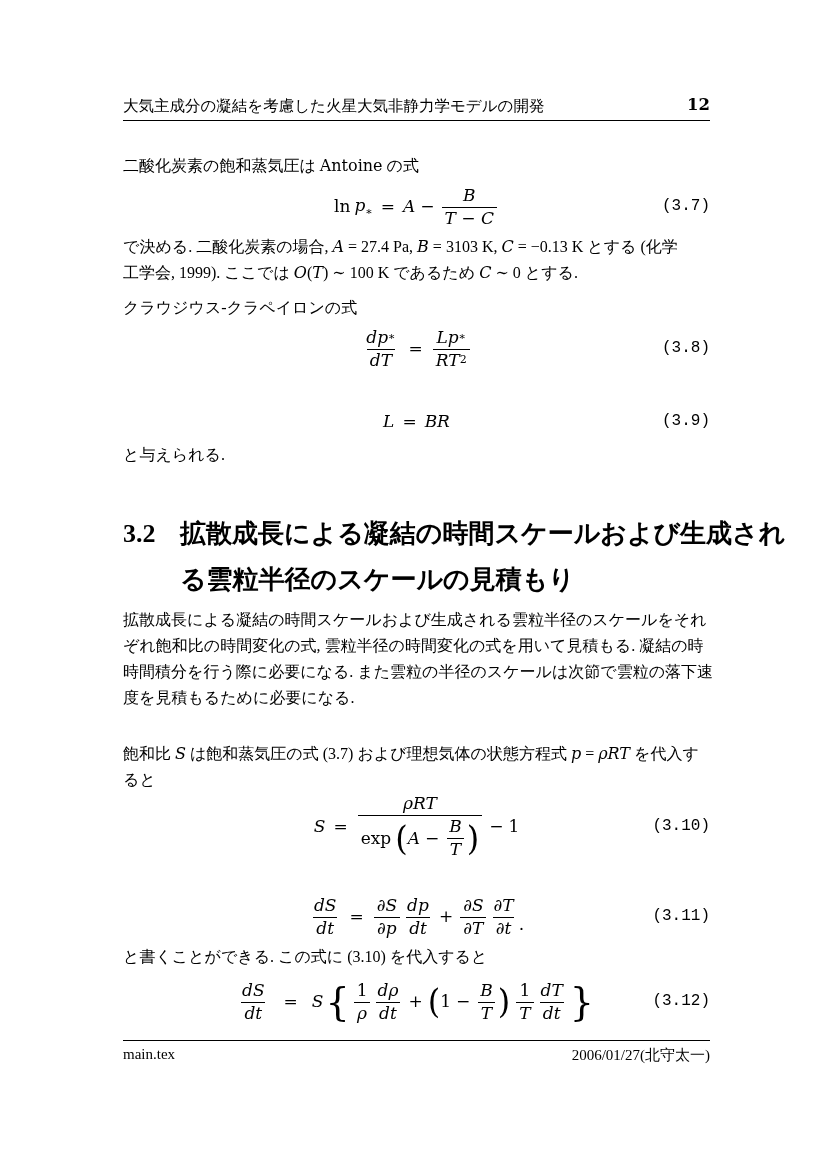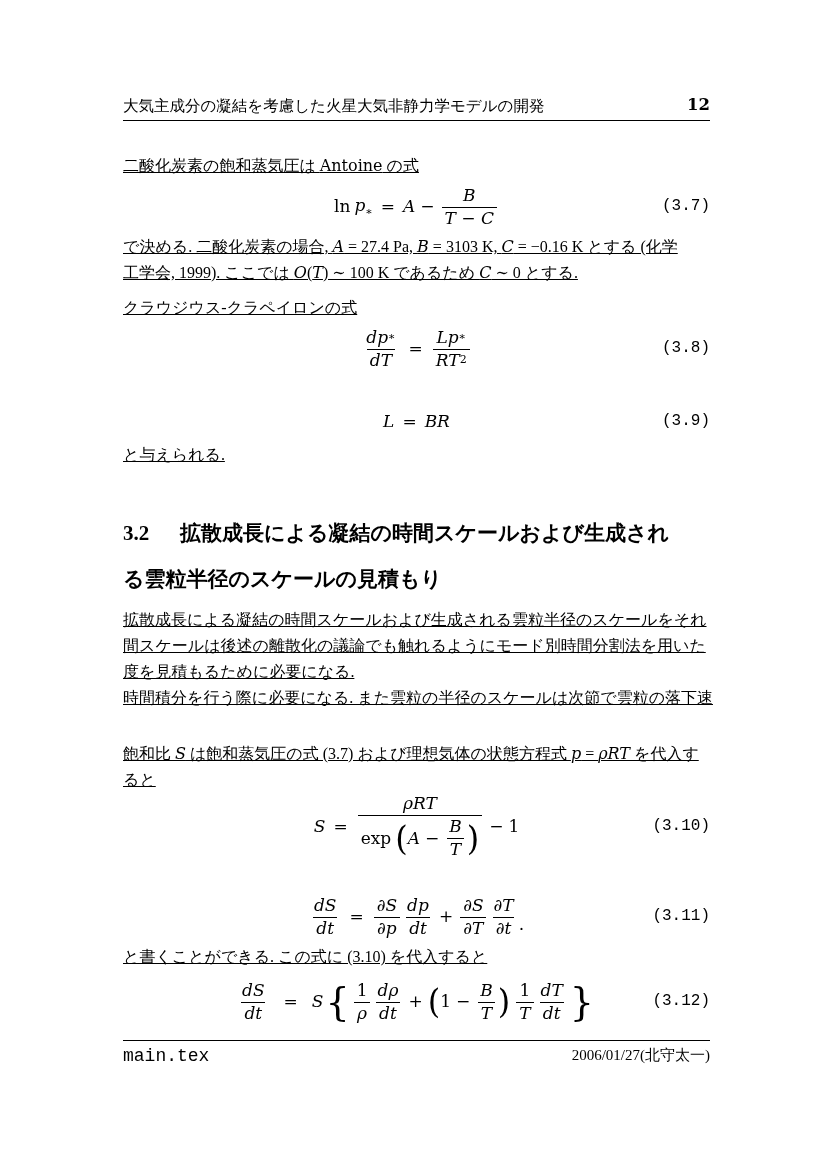--- a/index.html
+++ b/index.html
@@ -8,31 +8,31 @@
 
   
   .header-title{position:absolute;left:123px;top:96px;font-family:Liberation Sans, sans-serif;
                 font-size:15.5px;white-space:nowrap;text-align:right;}
   .header-page{position:absolute;right:116px;top:95px;font-family:"DejaVu Serif",serif;
                font-weight:bold;font-size:16.5px;}
   .rule{position:absolute;left:123px;width:587px;height:1px;background:#000;}
 
   
   .para{position:absolute;left:123px;width:587px;font-size:16px;line-height:26px;}
-  .pline{height:26px;white-space:nowrap;text-decoration:underline;}
+  .pline{height:26px;white-space:nowrap;}
   .seg-it{font-family:"DejaVu Serif",serif;font-style:italic;}
   .seg-rm{font-family:"DejaVu Serif",serif;}
   .seg-cal{font-family:"DejaVu Serif",serif;font-style:italic;}
 
   
   .section{position:absolute;left:123px;width:620px;font-family:"Liberation Sans",sans-serif;
-           font-weight:bold;font-size:21px;}
+           font-weight:bold;font-size:26px;}
   .sec-line{height:46px;line-height:46px;white-space:nowrap;}
   .sec-num{display:inline-block;width:57px;font-family:"Liberation Serif",serif;font-weight:bold;}
-  .sec-line2{}
+  .sec-line2{margin-left:57px;}
 
   
   .eq{position:absolute;left:123px;width:587px;}
   .math{position:absolute;left:0;top:0;width:100%;height:100%;display:flex;
         align-items:center;justify-content:center;
         font-family:"DejaVu Serif",serif;font-size:17px;}
   .eqno{position:absolute;right:0;top:50%;transform:translateY(-50%);
         font-family:Liberation Mono, monospace;font-size:16px;}
   .mit{font-style:italic;}
   .mrm{font-style:normal;}
@@ -46,22 +46,22 @@
   .frac{display:inline-flex;flex-direction:column;align-items:center;margin:0 2px;}
   .fnum{display:flex;align-items:center;justify-content:center;padding:0 3px 2px;}
   .fden{display:flex;align-items:center;justify-content:center;border-top:1px solid #000;
         padding:0 3px 0;}
   .delim{display:inline-block;line-height:1;font-weight:400;align-self:center;font-style:normal;}
   .paren-md{font-size:32px;transform:scaleY(1.05);}
   .brace-lg{font-size:38px;transform:scaleY(1.05);margin:0 2px;}
   .period{position:relative;top:8px;}
 
   
-  .footer-left{position:absolute;left:123px;top:1046px;font-size:18px;
-               font-family:Liberation Mono, monospace;}
+  .footer-left{position:absolute;left:123px;top:1046px;font-size:15px;
+               font-family:Liberation Serif, serif;}
   .footer-right{position:absolute;right:116px;top:1046px;font-size:15px;white-space:nowrap;}
 </style>
 </head>
 <body>
 
 <div class="page">
 
   <div class="header-title">大気主成分の凝結を考慮した火星大気非静力学モデルの開発</div>
   <div class="header-page">12</div>
   <div class="rule" style="top:120px"></div>
@@ -79,21 +79,21 @@
       <span class="mo">−</span>
       <span class="frac">
         <span class="fnum mit">B</span>
         <span class="fden mit">T − C</span>
       </span>
     </div>
     <div class="eqno">(3.7)</div>
   </div>
 
   <div class="para" style="top:234px">
-    <div class="pline"><span>で決める. 二酸化炭素の場合, </span><span class="seg-it">A</span><span> = 27.4 Pa, </span><span class="seg-it">B</span><span> = 3103 K, </span><span class="seg-it">C</span><span> = −0.16 K とする (化学</span></div>
+    <div class="pline"><span>で決める. 二酸化炭素の場合, </span><span class="seg-it">A</span><span> = 27.4 Pa, </span><span class="seg-it">B</span><span> = 3103 K, </span><span class="seg-it">C</span><span> = −0.13 K とする (化学</span></div>
     <div class="pline"><span>工学会, 1999). ここでは </span><span class="seg-cal">O</span><span>(</span><span class="seg-it">T</span><span>) ∼ 100 K であるため </span><span class="seg-it">C</span><span> ∼ 0 とする.</span></div>
   </div>
 
   <div class="para" style="top:295px">
     <div class="pline"><span>クラウジウス-クラペイロンの式</span></div>
   </div>
 
   <div class="eq" style="top:322px;height:52px">
     <div class="math">
       <span class="frac">
@@ -134,23 +134,23 @@
 
   <div class="section" style="top:510px">
     <div class="sec-line">
       <span class="sec-num">3.2</span><span>拡散成長による凝結の時間スケールおよび生成され</span>
     </div>
     <div class="sec-line sec-line2">る雲粒半径のスケールの見積もり</div>
   </div>
 
   <div class="para" style="top:607px">
     <div class="pline"><span>拡散成長による凝結の時間スケールおよび生成される雲粒半径のスケールをそれ</span></div>
-    <div class="pline"><span>間スケールは後述の離散化の議論でも触れるようにモード別時間分割法を用いた</span></div>
+    <div class="pline"><span>ぞれ飽和比の時間変化の式, 雲粒半径の時間変化の式を用いて見積もる. 凝結の時</span></div>
+    <div class="pline"><span>時間積分を行う際に必要になる. また雲粒の半径のスケールは次節で雲粒の落下速</span></div>
     <div class="pline"><span>度を見積もるために必要になる.</span></div>
-    <div class="pline"><span>時間積分を行う際に必要になる. また雲粒の半径のスケールは次節で雲粒の落下速</span></div>
   </div>
 
   <div class="para" style="top:741px">
     <div class="pline"><span>飽和比 </span><span class="seg-it">S</span><span> は飽和蒸気圧の式 (3.7) および理想気体の状態方程式 </span><span class="seg-it">p</span><span> = </span><span class="seg-it">ρRT</span><span> を代入す</span></div>
     <div class="pline"><span>ると</span></div>
   </div>
 
   <div class="eq" style="top:794px;height:64px">
     <div class="math">
       <span class="mit">S</span>

